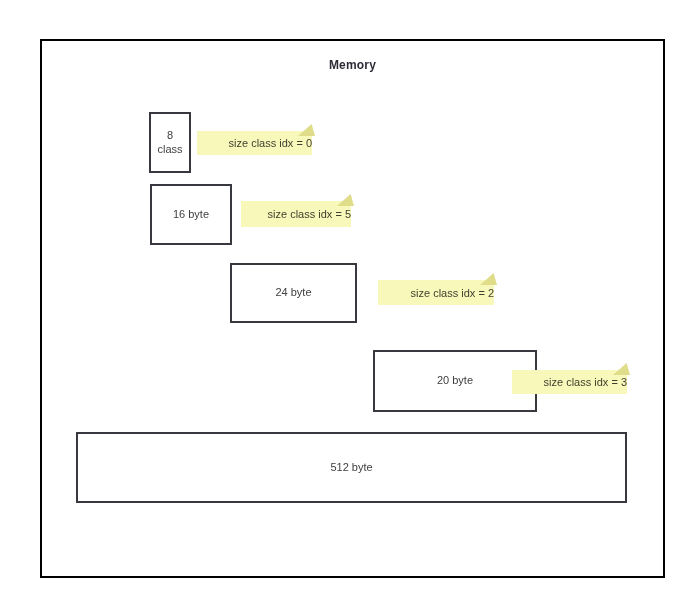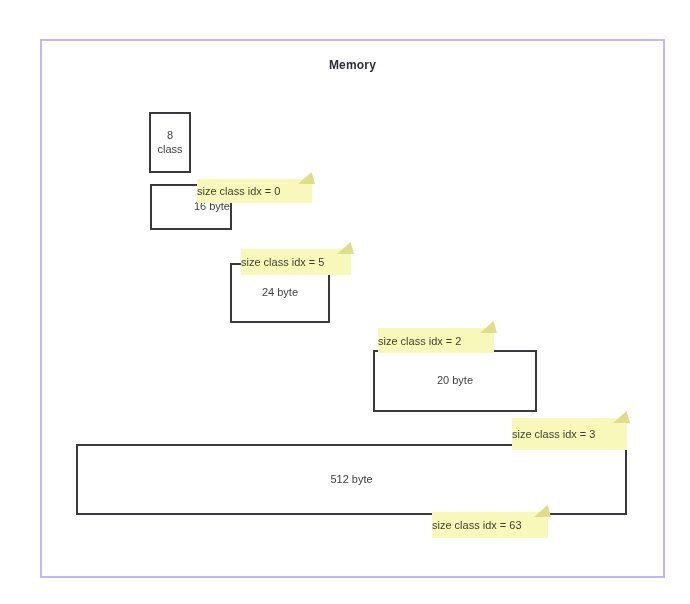--- a/index.html
+++ b/index.html
@@ -14,21 +14,21 @@
     height: 604px;
     background: #ffffff;
     overflow: hidden;
   }
   .outer {
     position: absolute;
     left: 40px;
     top: 39px;
     width: 625px;
     height: 539px;
-    border: 2px solid #c4b5fd;
+    border: 2px solid #000000;
     box-sizing: border-box;
     background: #ffffff;
   }
   .title {
     position: absolute;
     left: 0;
     top: 17px;
     width: 100%;
     text-align: center;
     font-size: 12px;
@@ -48,53 +48,52 @@
   }
   .sbox .box-label {
     font-size: 11px;
     color: #404040;
     text-align: center;
     line-height: 1.25;
   }
   .sbox .box-label span { display: block; }
   
   .box-0 { left: 149px; top: 112px; width: 42px;  height: 61px; }
-  .box-1 { left: 150px; top: 184px; width: 82px;  height: 46px; justify-content: flex-end; }
-  .box-2 { left: 230px; top: 263px; width: 100px; height: 60px; }
+  .box-1 { left: 150px; top: 184px; width: 82px;  height: 61px; }
+  .box-2 { left: 230px; top: 263px; width: 127px; height: 60px; }
   .box-3 { left: 373px; top: 350px; width: 164px; height: 62px; }
-  .box-4 { left: 76px;  top: 444px; width: 551px; height: 71px; }
+  .box-4 { left: 76px;  top: 432px; width: 551px; height: 71px; }
 
   .note {
     position: absolute;
     background: #f9f8bb;
     display: flex;
     align-items: center;
-    justify-content: flex-start;
+    justify-content: flex-end;
     z-index: 2;
-    margin-top: 48px;
   }
   .note .note-label {
     font-size: 11px;
     color: #3f3f2e;
     white-space: nowrap;
   }
   .note .fold {
     position: absolute;
     top: -7px;
     right: -3px;
     width: 17px;
     height: 12px;
     background: #dfdc8a;
     clip-path: polygon(0 100%, 80% 0, 100% 100%);
   }
   
   .note-0 { left: 197px; top: 131px; width: 115px; height: 24px; }
   .note-1 { left: 241px; top: 201px; width: 110px; height: 26px; }
   .note-2 { left: 378px; top: 280px; width: 116px; height: 25px; }
-  .note-3 { left: 512px; top: 370px; width: 115px; height: 32px; }
+  .note-3 { left: 512px; top: 370px; width: 115px; height: 24px; }
   .note-4 { left: 432px; top: 464px; width: 116px; height: 26px; }
 </style>
 </head>
 <body>
 
 <div class="canvas">
   <div class="outer">
     <div class="title">Memory</div>
   </div>
 
@@ -126,17 +125,13 @@
     <span class="note-label">size class idx = 5</span>
   </div>
   <div class="note note-2">
     <span class="fold"></span>
     <span class="note-label">size class idx = 2</span>
   </div>
   <div class="note note-3">
     <span class="fold"></span>
     <span class="note-label">size class idx = 3</span>
   </div>
-  <div class="note note-4">
-    <span class="fold"></span>
-    <span class="note-label">size class idx = 63</span>
-  </div>
 </div>
 
 </body></html>

